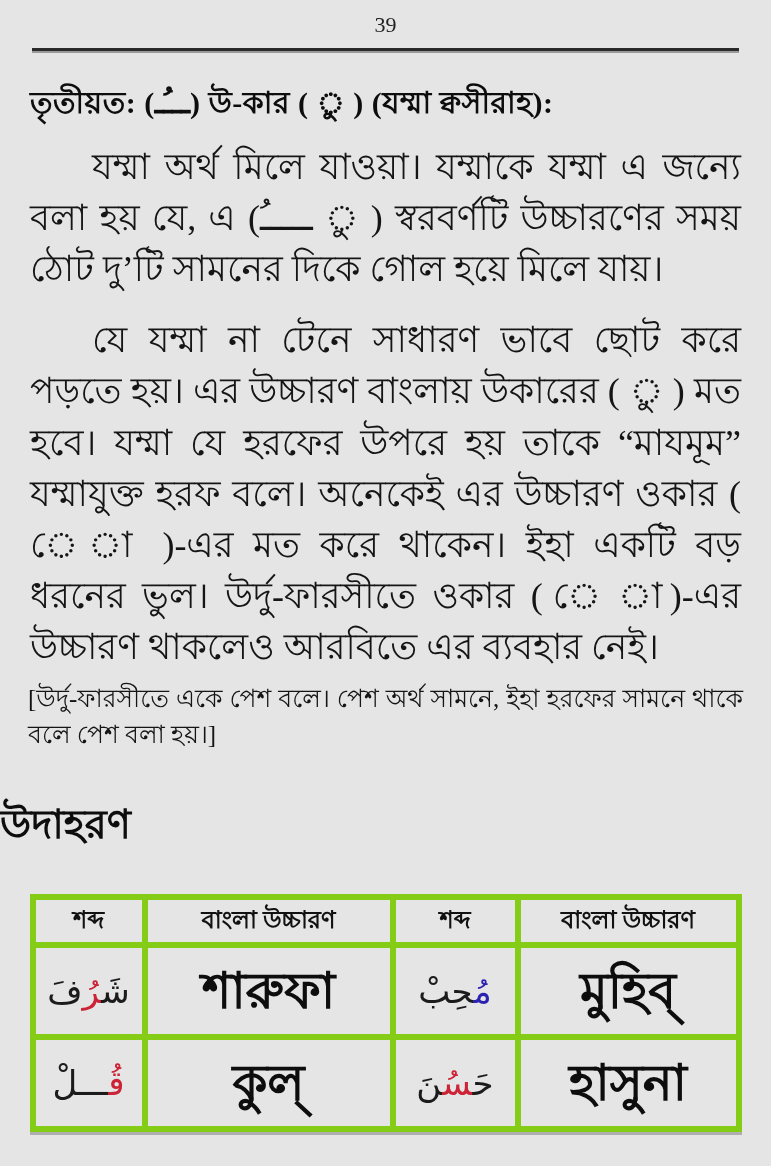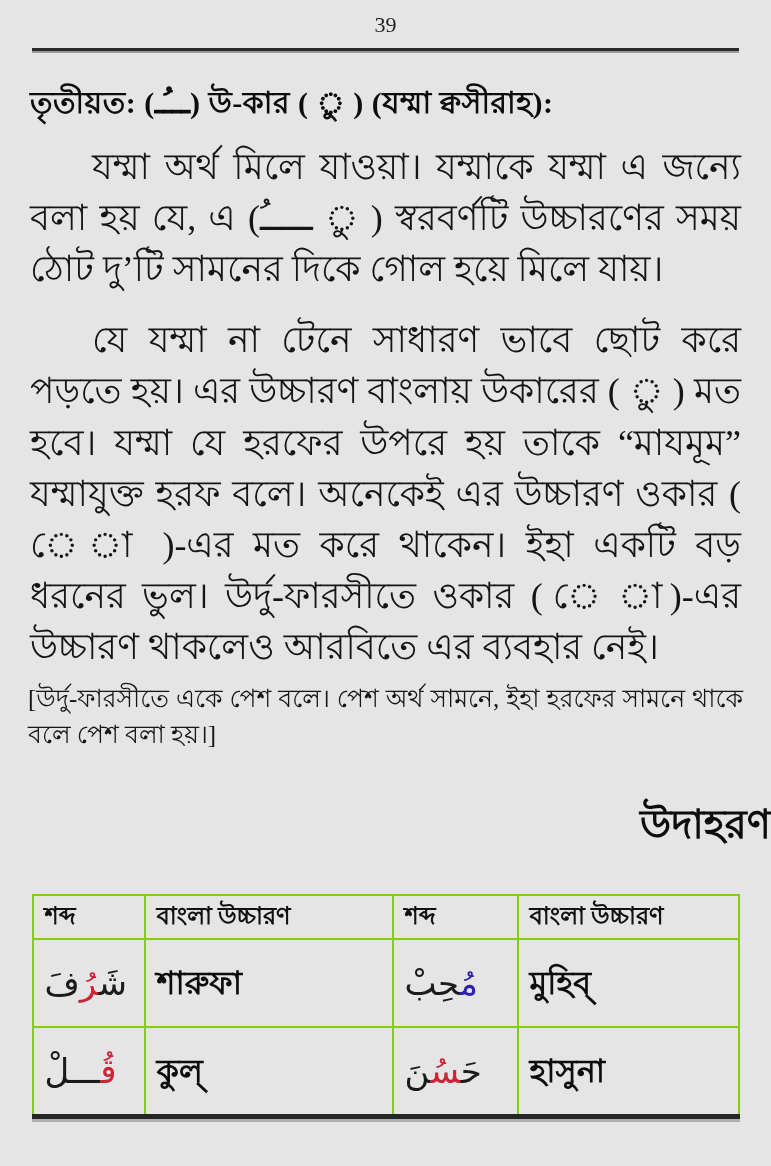--- a/index.html
+++ b/index.html
@@ -23,41 +23,41 @@
   .body-text{
     margin:20px 30px 0 30px;font-size:36px;line-height:1.42;
     text-align:justify;color:#151515;
   }
   .body-text.indent{text-indent:62px;}
   .bracket-note{
     margin:8px 28px 0 28px;font-size:25px;line-height:1.44;
     text-align:justify;color:#151515;font-family:Liberation Serif, serif;
   }
   .example-heading{
-    margin:40px 0 0 0;text-align:right;font-size:40px;font-weight:bold;color:#0d0d0d;
+    margin:40px 0 0 0;text-align:left;font-size:40px;font-weight:bold;color:#0d0d0d;
   }
   table.pron{
     margin:34px auto 0 auto;border-collapse:collapse;table-layout:fixed;
     width:706px;border:2px solid #262626;border-bottom:5px solid #262626;
     box-shadow:0 3px 0 rgba(130,130,130,.55);
   }
   table.pron th, table.pron td{
-    border:2px solid #84cc16;text-align:left;vertical-align:middle;
+    border:6px solid #84cc16;text-align:center;vertical-align:middle;
     padding:0 11px;overflow:hidden;
   }
   table.pron th{height:42px;font-size:24px;font-weight:bold;color:#111;}
   table.pron td{height:86px;}
   col.c-word1{width:112px;}  col.c-bangla1{width:248px;}
   col.c-word2{width:125px;}  col.c-bangla2{width:221px;}
   .arabic-cell{
     font-size:34px;direction:rtl;color:#1b1b1b;
     font-family:"DejaVu Sans",sans-serif;line-height:1;
   }
   .bangla-cell{
-    font-size:32px;font-weight:bold;color:#0d0d0d;line-height:1;
+    font-size:50px;font-weight:bold;color:#0d0d0d;line-height:1;
   }
 </style>
 </head>
 <body>
 
 <div class="page">
 
   <div class="page-number">39</div>
 
   <div class="top-rule"></div>

